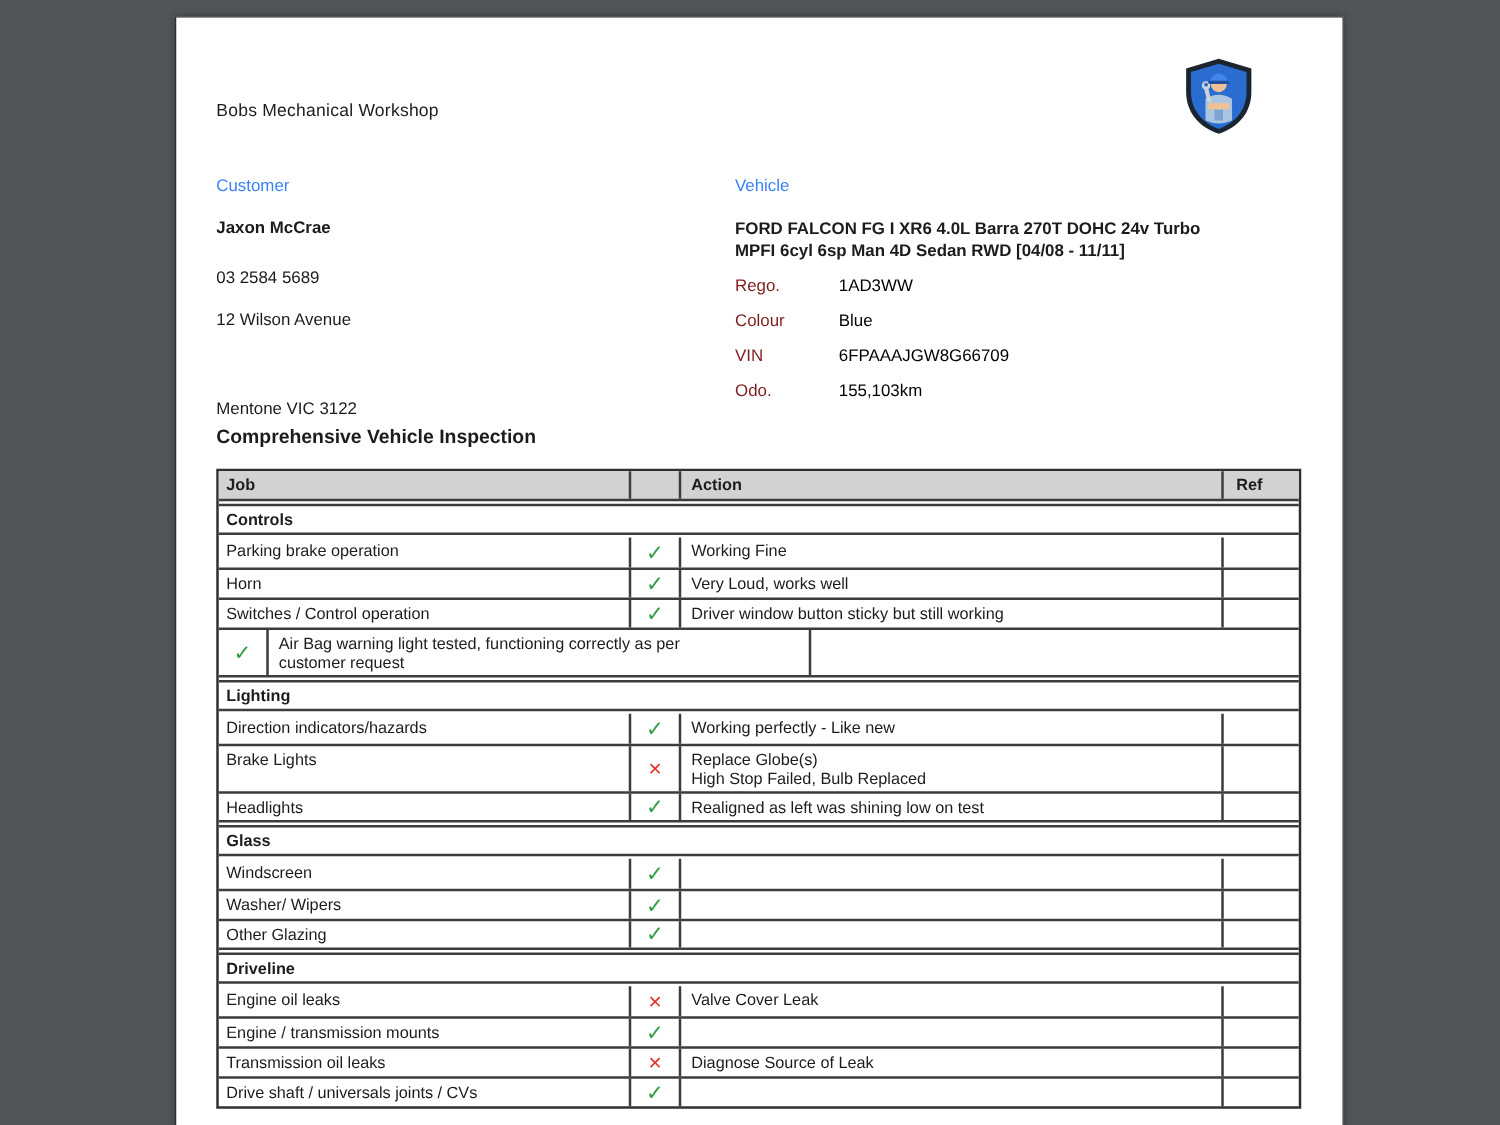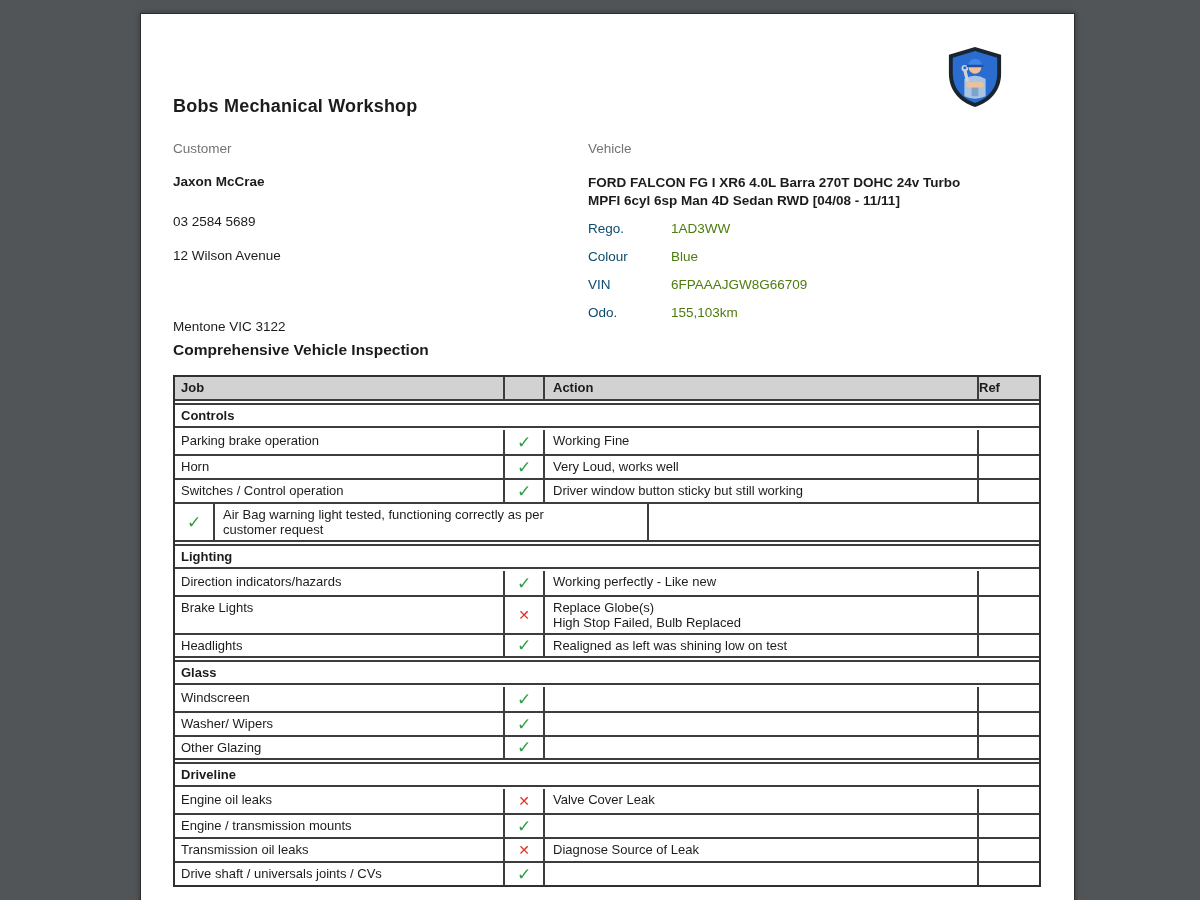--- a/index.html
+++ b/index.html
@@ -12,44 +12,44 @@
   }
   .page {
     position: absolute;
     left: 140px; top: 13px;
     width: 935px; height: 1400px;
     background: #ffffff;
     border: 1px solid #2e2e2e;
     box-shadow: 0 0 6px rgba(0,0,0,0.35);
   }
   .biz-title {
-    position: absolute; left: 32px; top: 82px;
-    font-size: 18px; font-weight: bold; letter-spacing: .2px;
+    position: absolute; left: 32px; top: 66px;
+    font-size: 14px; font-weight: normal; letter-spacing: .2px;
   }
   .logo { position: absolute; left: 805px; top: 32px; width: 58px; height: 62px; }
 
   
-  .label-gray { color: #737373; font-size: 13.5px; }
+  .label-gray { color: #3b82f6; font-size: 13.5px; }
   .customer { position: absolute; left: 32px; top: 127px; width: 320px; }
   .customer > div { position: absolute; left: 0; white-space: nowrap; font-size: 13.5px; }
   .cust-label { top: 0; }
   .cust-name  { top: 33px; font-weight: bold; }
   .cust-phone { top: 61px; margin-top: 12px; }
   .cust-addr  { top: 107px; }
   .cust-city  { top: 178px; }
 
   .vehicle { position: absolute; left: 447px; top: 127px; width: 460px; }
   .veh-label { position: absolute; top: 0; }
   .veh-desc {
     position: absolute; top: 33px; width: 445px;
     font-size: 13.5px; font-weight: bold; line-height: 18px; white-space: pre-line;
   }
   .veh-field { position: absolute; left: 0; font-size: 13.5px; white-space: nowrap; }
-  .veh-field .k { display: inline-block; width: 83px; color: #0c4a6e; }
-  .veh-field .v { color: #4d7c0f; }
+  .veh-field .k { display: inline-block; width: 83px; color: #7f1d1d; }
+  .veh-field .v { color: #000000; }
   .vf0 { top: 80px; } .vf1 { top: 108px; } .vf2 { top: 136px; } .vf3 { top: 164px; }
 
   .inspection-title {
     position: absolute; left: 32px; top: 327px;
     font-size: 15.5px; font-weight: bold;
   }
 
   
   .itable {
     position: absolute; left: 32px; top: 361px; width: 868px;
@@ -57,21 +57,21 @@
     background: #ffffff;
     font-size: 13px;
   }
   .trow { display: flex; align-items: stretch; min-height: 24px; }
   .cell { padding: 3px 6px; display: flex; align-items: flex-start; }
   .c-job    { width: 330px; border-right: 2px solid #3d3d3d; text-align: right; }
   .c-status { width: 40px;  border-right: 2px solid #3d3d3d; justify-content: center; align-items: center; padding: 0; }
   .c-action { width: 434px; border-right: 2px solid #3d3d3d; padding-left: 8px; white-space: pre-line; }
   .c-ref    { width: 60px; }
   .thead { background: #d2d2d2; font-weight: bold; border-bottom: 2px solid #3d3d3d; }
-  .thead .c-ref { justify-content: flex-start; padding-left: 0; }
+  .thead .c-ref { justify-content: flex-start; padding-left: 10px; }
   .row-item { border-top: 2px solid #3d3d3d; }
   .row-item.first-after-header { border-top: none; }
   .row-item.before-section { border-bottom: 2px solid #3d3d3d; }
   .row-section {
     border-top: 2px solid #3d3d3d; border-bottom: 2px solid #3d3d3d;
     margin: 2px 0; font-weight: bold;
     padding: 3px 6px; min-height: 24px; display: flex; align-items: flex-start;
   }
   .st { font-size: 15px; font-weight: bold; line-height: 1; }
   .st.pass { color: #2f9e44; font-weight: normal; font-size: 17px; }

